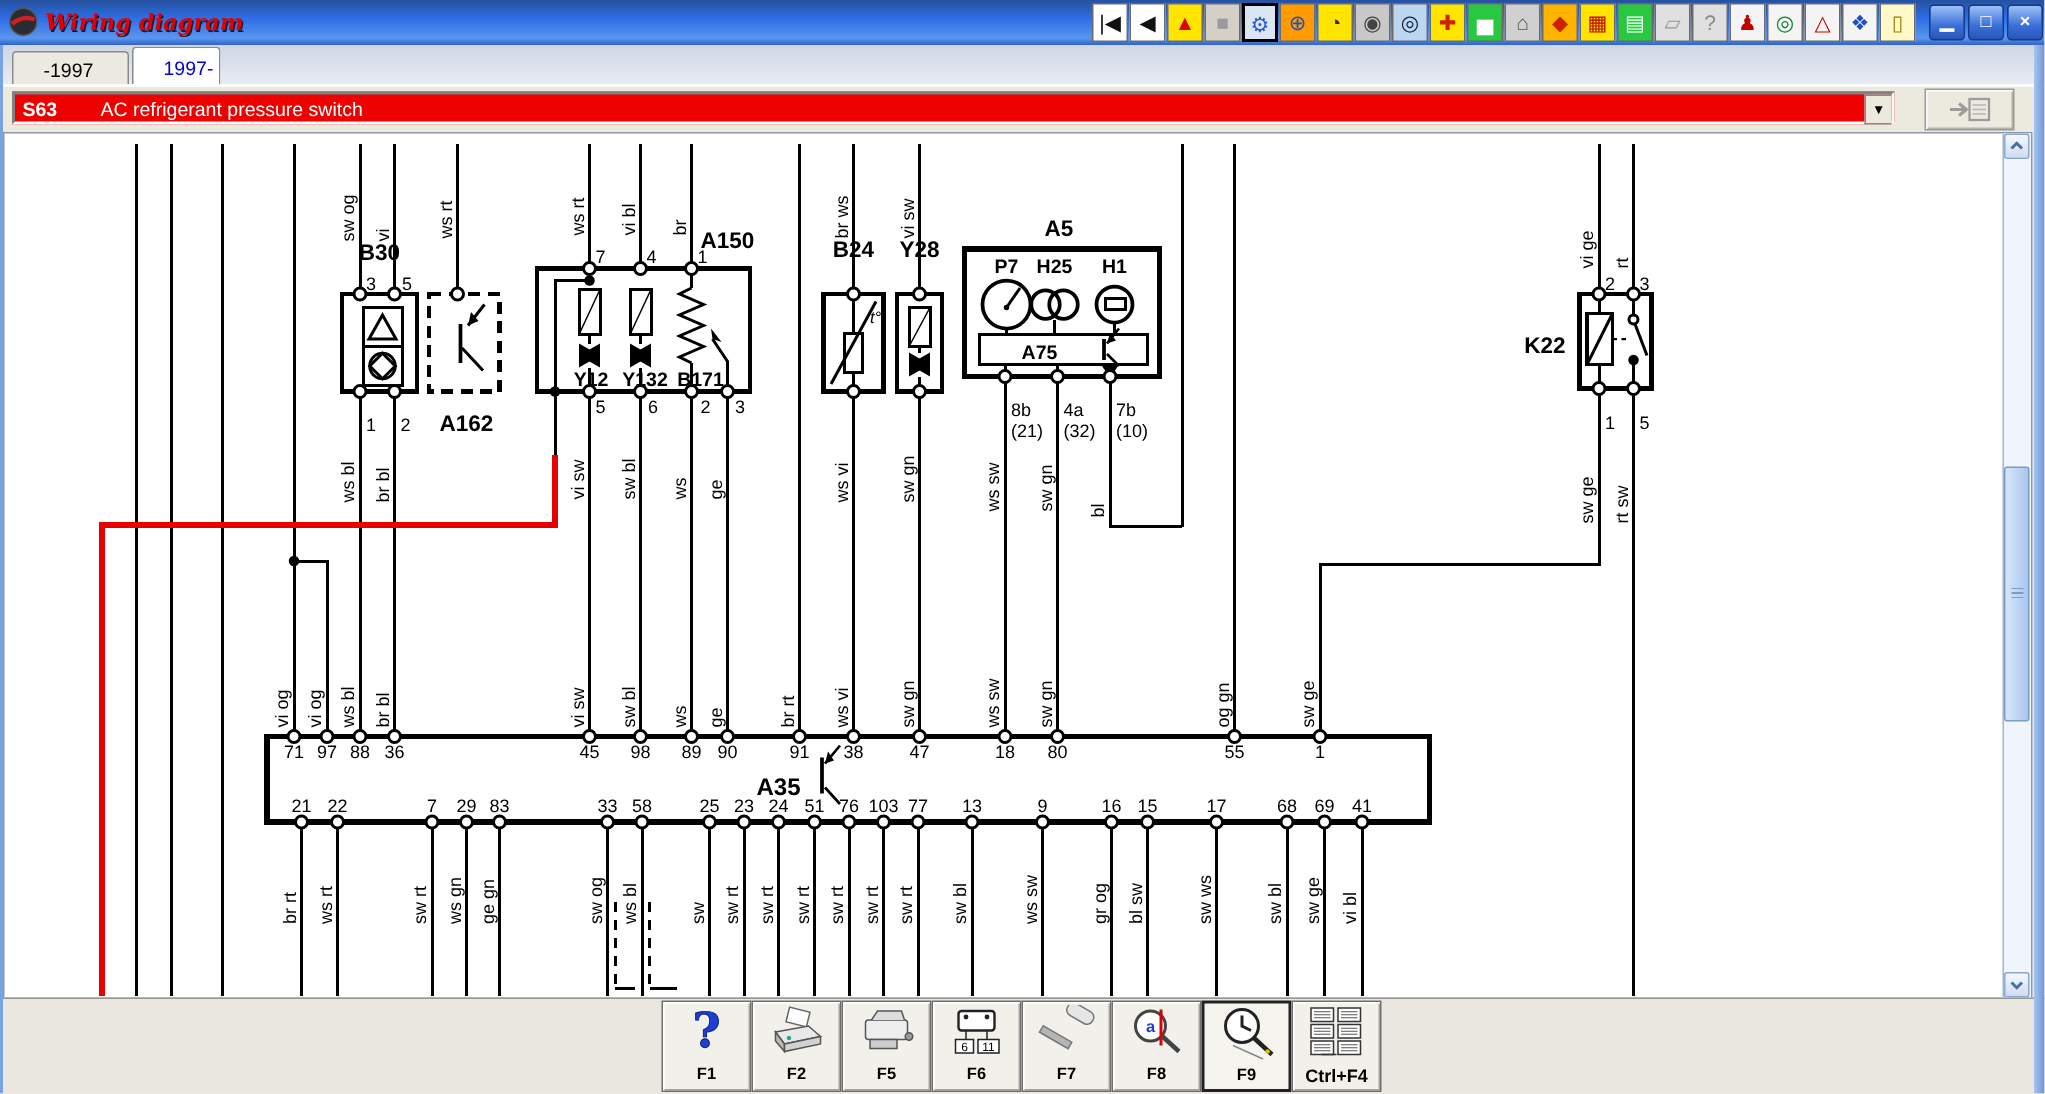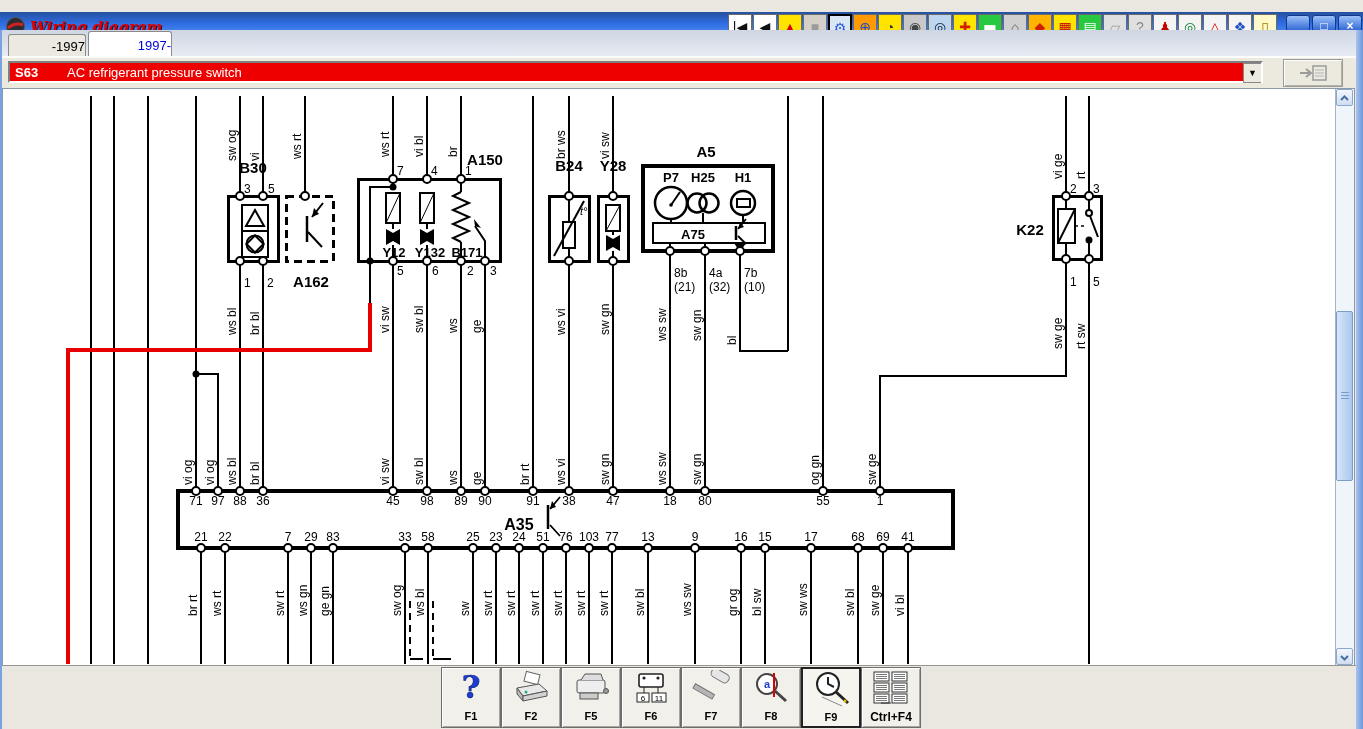--- a/index.html
+++ b/index.html
@@ -1,37 +1,37 @@
 <!DOCTYPE html>
 <html><head>
 <meta charset="utf-8">
 <style>
   html,body{margin:0;padding:0;width:1363px;height:729px;overflow:hidden;
     font-family:"Liberation Sans",sans-serif;background:#e9e7df;position:relative;}
   
-  .titlebar{position:absolute;left:0;top:12px;width:1363px;height:30px;
+  .titlebar{position:absolute;left:0;top:0;width:1363px;height:30px;
     background:linear-gradient(180deg,#26519f 0%,#2e6de4 40%,#5a96ef 85%,#2f62c4 100%);}
   .appicon{position:absolute;left:6px;top:5px;width:19px;height:19px;}
   .apptitle{position:absolute;left:30px;top:6px;font:bold italic 15px "DejaVu Serif",serif;
     color:#e10000;text-shadow:1px 1px 0 #1a1a3a;}
   #toolbar-icons{position:absolute;left:728px;top:2px;display:flex;}
   .tbtn{width:24px;height:26px;line-height:25px;text-align:center;font-size:14px;
     border:1px solid #6b6b6b;box-sizing:border-box;margin-right:1px;cursor:pointer;overflow:hidden;}
   .tbtn.sel{border:2px solid #000;}
   .winbtns{position:absolute;left:1286px;top:3px;display:flex;gap:2px;}
   .wbtn{width:22px;height:22px;border-radius:3px;border:1px solid #123a8a;
     background:linear-gradient(180deg,#9cc0f8,#3a6fd8 60%,#2a55b8);color:#fff;
     font-size:12px;line-height:20px;text-align:center;font-weight:bold;cursor:pointer;}
   
   .tabrow{position:absolute;left:0;top:30px;width:1363px;height:28px;
     background:linear-gradient(180deg,#cfd6e2,#e9edf5);}
-  .tab{position:absolute;box-sizing:border-box;text-align:right;font-size:13px;
+  .tab{position:absolute;box-sizing:border-box;text-align:left;font-size:13px;
     border:1px solid #8a8a8a;border-bottom:none;border-radius:3px 3px 0 0;cursor:pointer;padding-left:20px;}
   .tab.inactive{left:8px;top:4px;width:78px;height:24px;background:#ece9e0;line-height:24px;color:#000;}
-  .tab.active{left:88px;top:1px;width:84px;height:27px;background:#fff;line-height:27px;color:#0000d8;}
+  .tab.active{left:88px;top:1px;width:59px;height:27px;background:#fff;line-height:27px;color:#0000d8;}
   .tabedge{position:absolute;left:0;top:56px;width:1363px;height:2px;background:#fdfdfb;}
   
   .comborow{position:absolute;left:0;top:58px;width:1363px;height:30px;background:#ece9df;}
   .combo{position:absolute;left:8px;top:3px;width:1255px;height:22px;box-sizing:border-box;
     border-top:2px solid #808080;border-left:2px solid #808080;
     border-bottom:2px solid #fff;border-right:2px solid #fff;background:#ee0000;cursor:pointer;}
   .combo .code{position:absolute;left:5px;top:2px;color:#fff;font-weight:bold;font-size:13px;}
   .combo .lbl{position:absolute;left:57px;top:2px;color:#fff;font-weight:normal;font-size:13px;}
   .combo .drop{position:absolute;right:0;top:0;width:17px;height:18px;background:#ece9df;
     border:1px solid #888;border-right:none;text-align:center;font-size:9px;line-height:18px;color:#000;}

